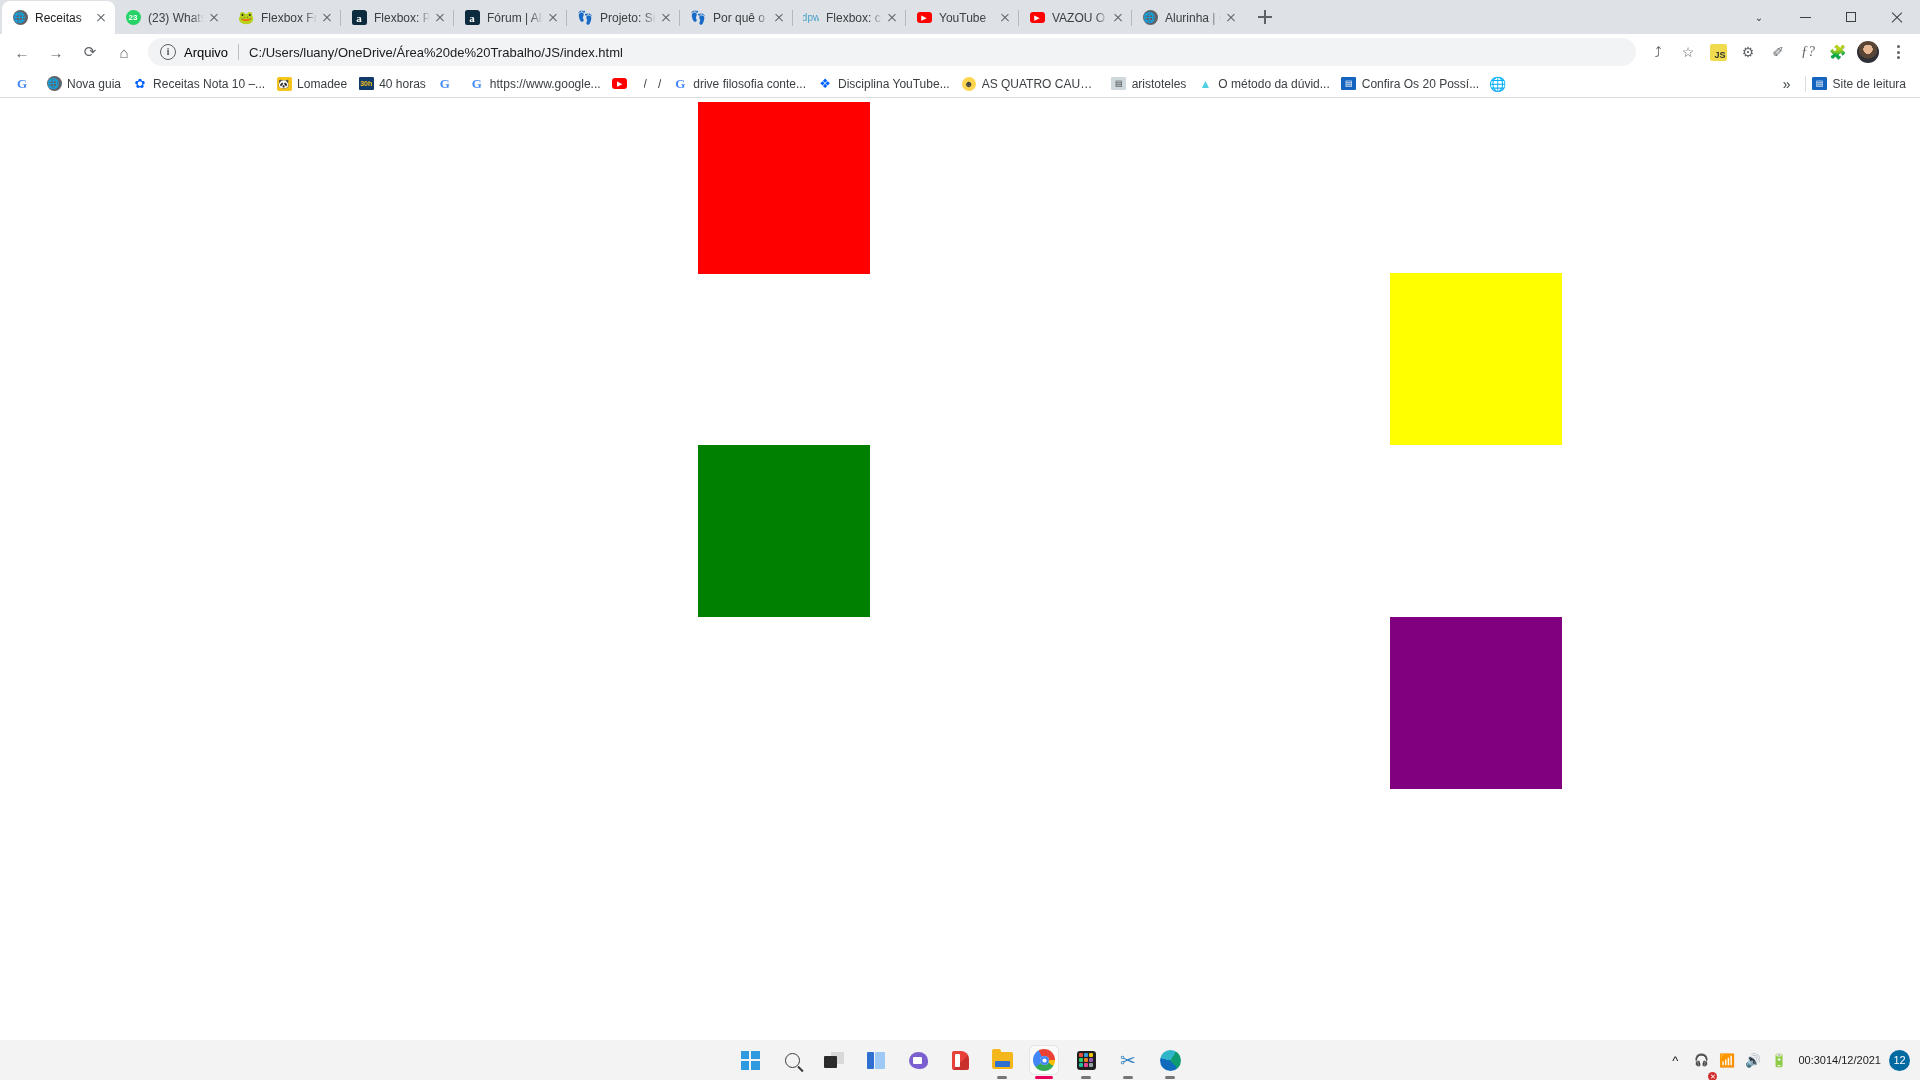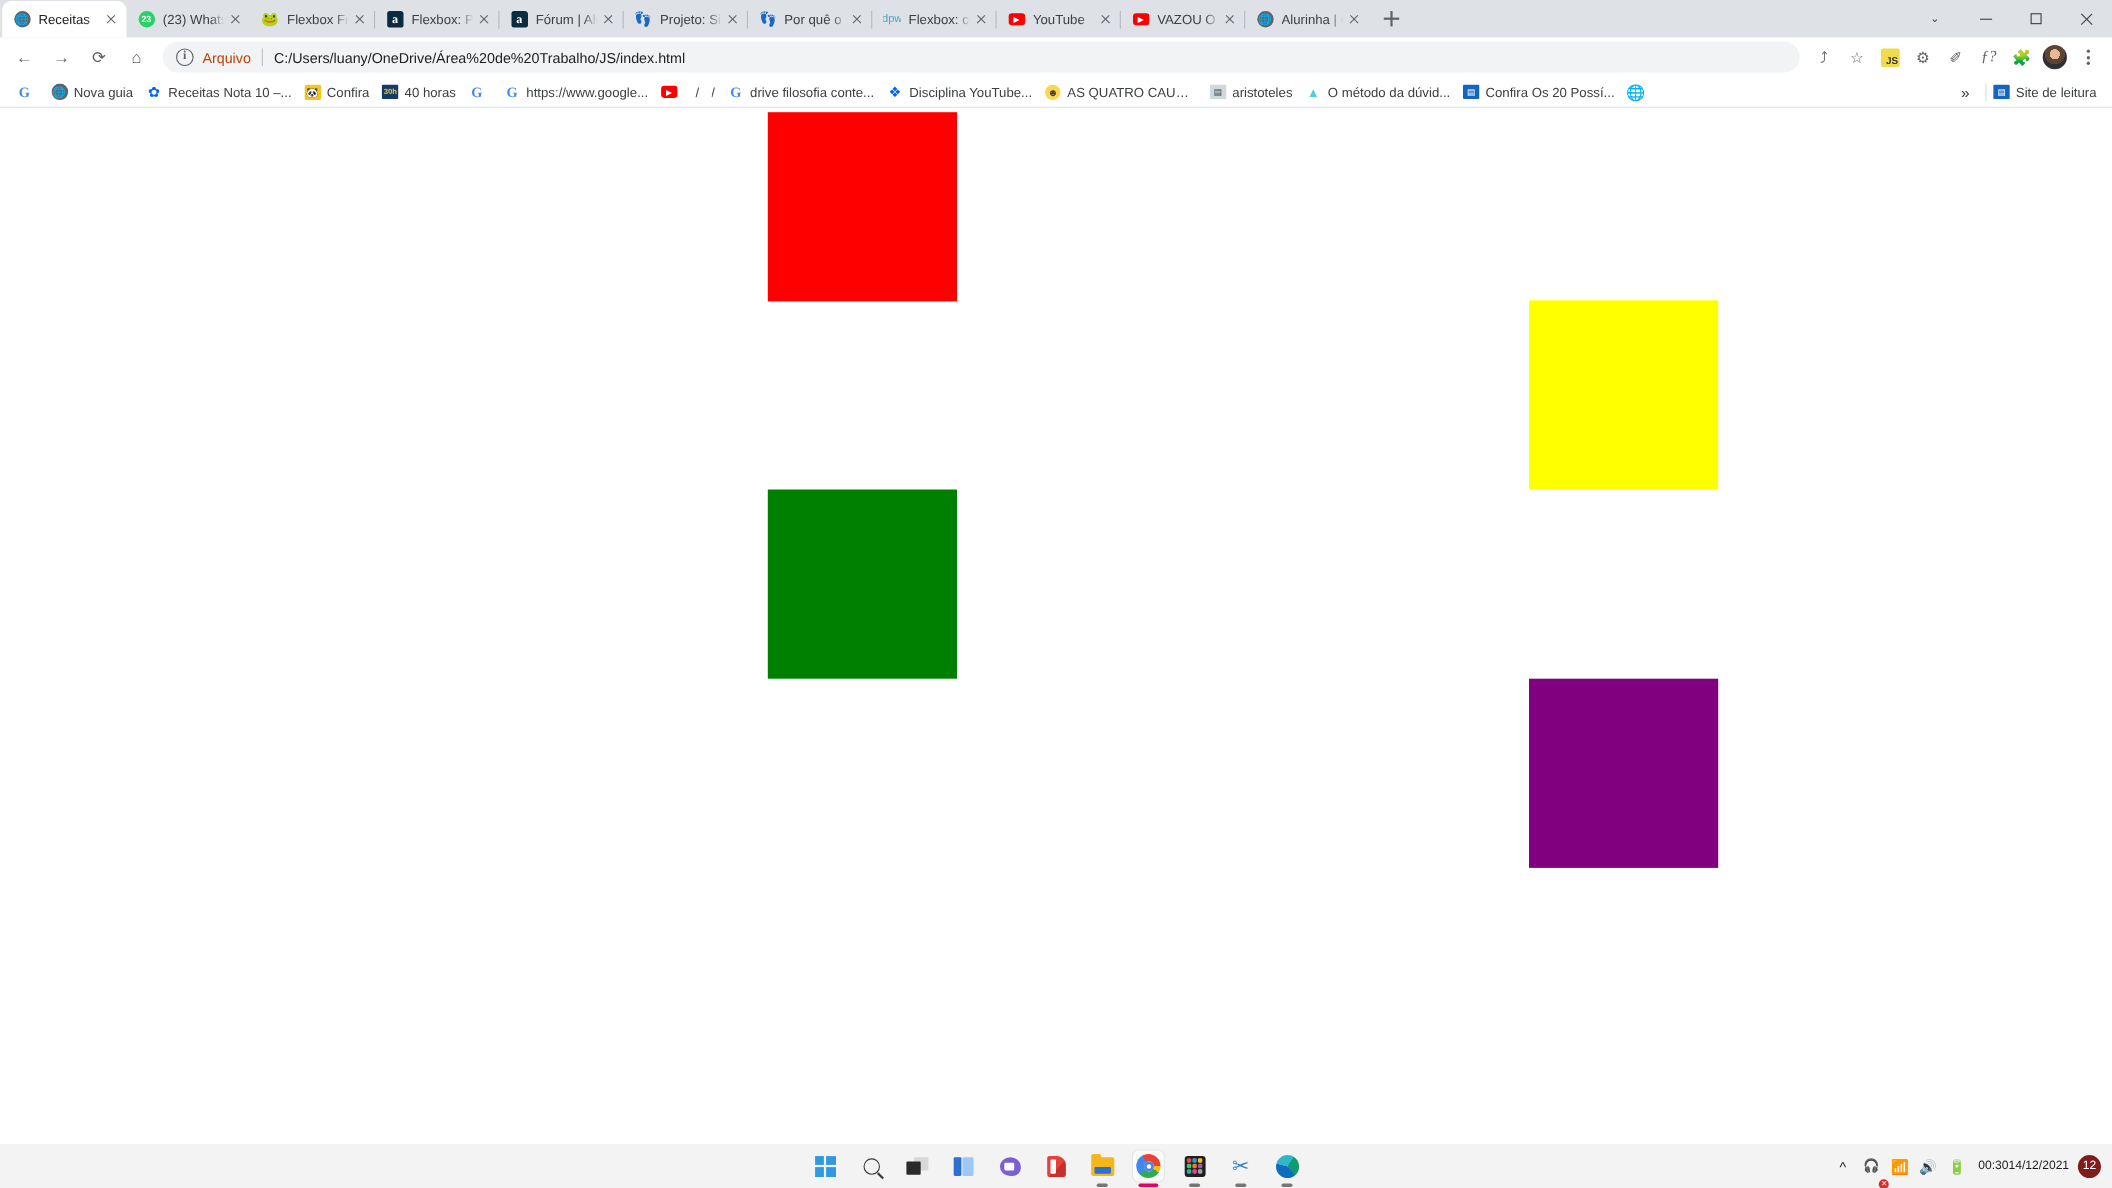--- a/index.html
+++ b/index.html
@@ -167,21 +167,21 @@
     border-radius: 50%;
     font-size: 11px;
     line-height: 13px;
     text-align: center;
     color: #5f6368;
     margin-right: 8px;
     flex: 0 0 16px;
     font-family: "Liberation Serif", serif;
     font-weight: bold;
   }
-  .scheme { color: #c2410c; font-size: 13px; white-space: nowrap; }
+  .scheme { color: #000000; font-size: 13px; white-space: nowrap; }
   .omni-sep {
     width: 1px; height: 16px; background: #bdc1c6;
     margin: 0 10px; flex: 0 0 1px;
   }
   .url {
     white-space: nowrap; overflow: hidden;
     font-size: 13px; color: #202124;
   }
   .tb-icon {
     width: 28px; height: 28px;
@@ -402,21 +402,21 @@
     width: 26px; height: 40px;
     display: flex; align-items: center; justify-content: center;
     font-size: 13px; color: #1b1b1b;
   }
   .clock {
     display: flex; flex-direction: row; align-items: flex-end;
     line-height: 13px; font-size: 11px; padding: 0 8px 0 6px; color: #1b1b1b;
   }
   .notif-badge {
     width: 21px; height: 21px; border-radius: 50%;
-    background: #7f1d1d; color: #fff;
+    background: #0369a1; color: #fff;
     font-size: 11px; display: flex; align-items: center; justify-content: center;
     margin-right: 4px;
   }
   .headset-x { position: relative; }
   .headset-x .xdot {
     position: absolute; right: -3px; bottom: -1px;
     width: 9px; height: 9px; border-radius: 50%; background: #d32f2f;
     color: #fff; font-size: 7px; line-height: 9px; text-align: center;
   }
 </style>
@@ -579,21 +579,21 @@
 
     <div class="bm">
       <span class="bm-ico fav-dbx">✿</span>
       <span class="bm-label">Receitas Nota 10 –...</span>
     </div>
 
     <div class="bm">
       <span class="bm-ico">
           <span class="fav-lomadee">🐼</span>
         </span>
-      <span class="bm-label">Confira</span>
+      <span class="bm-label">Lomadee</span>
     </div>
 
     <div class="bm">
       <span class="bm-ico">
           <span class="fav-30h">30h</span>
         </span>
       <span class="bm-label">40 horas</span>
     </div>
 
     <div class="bm">

